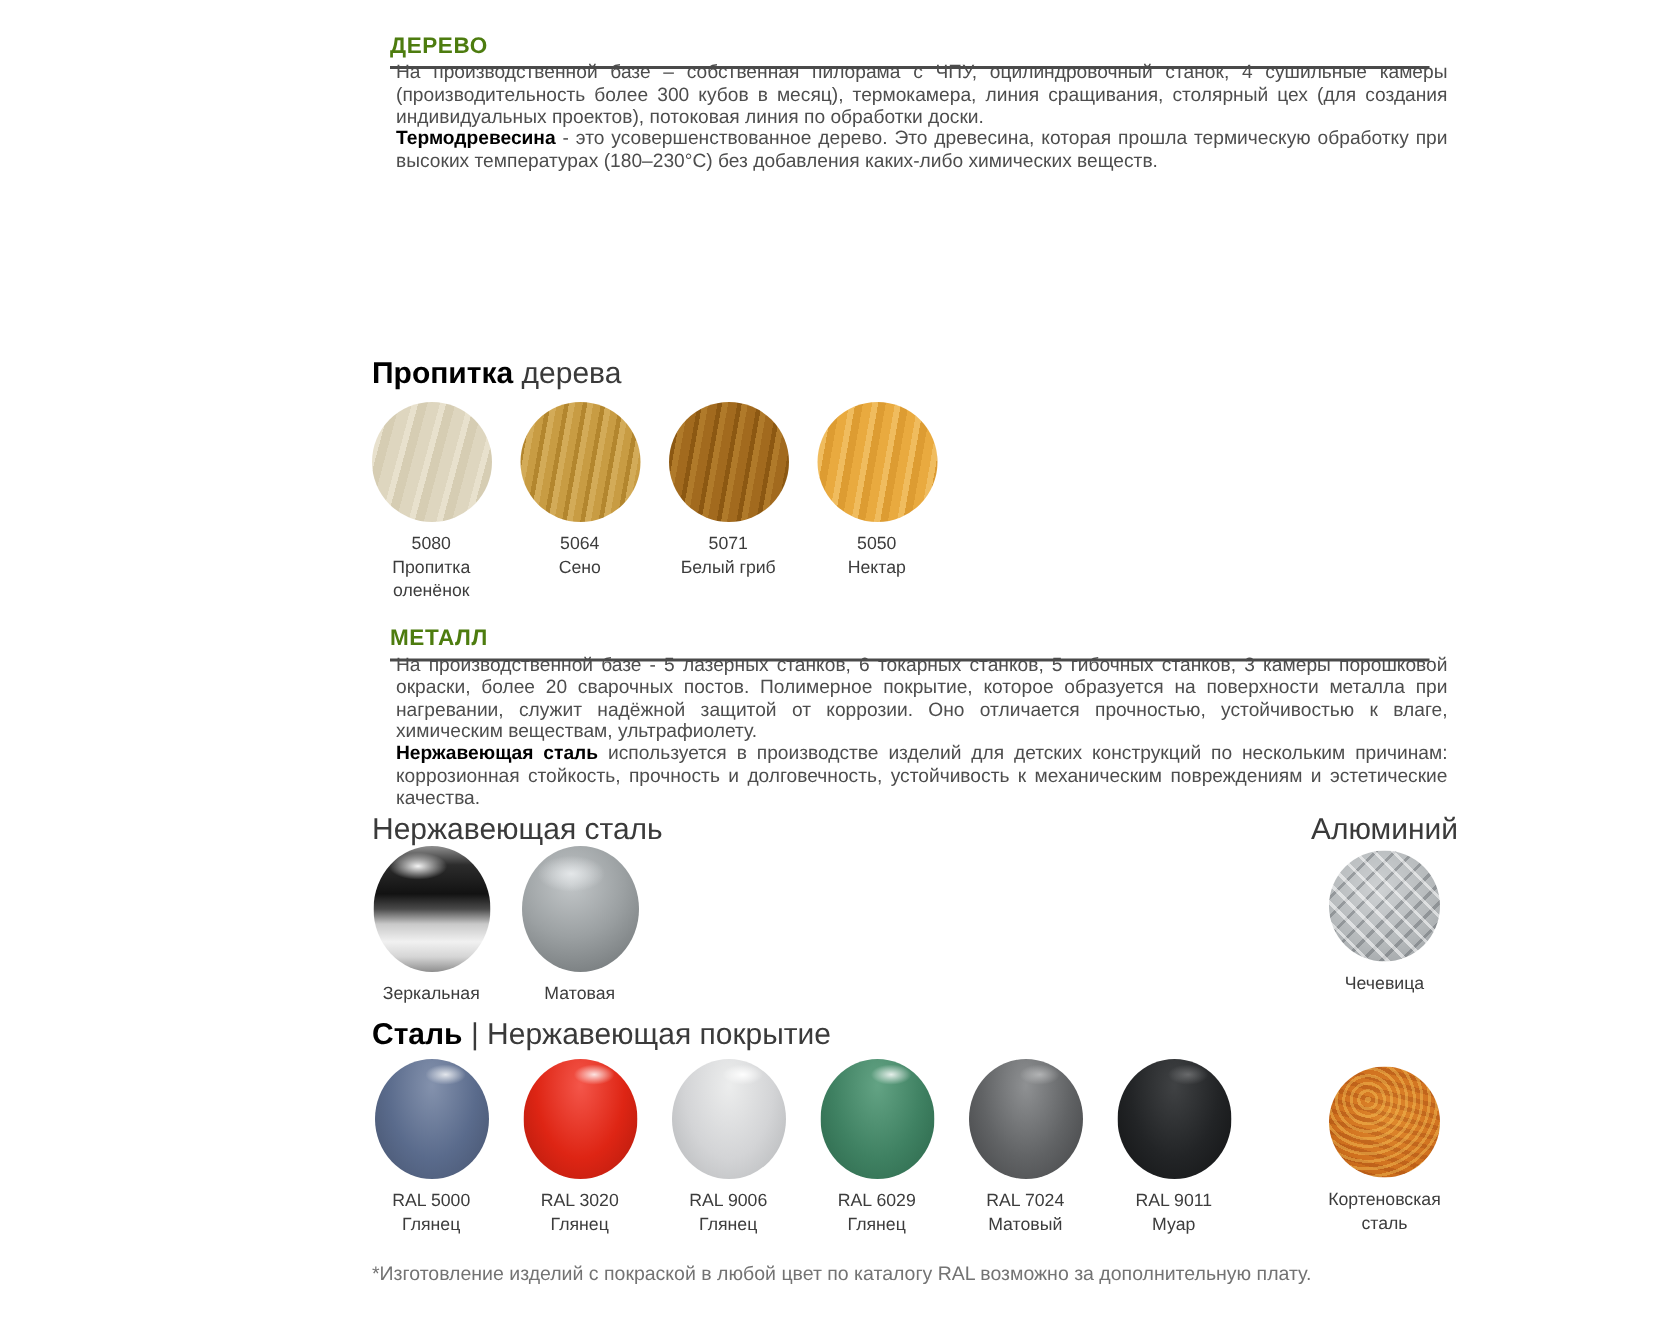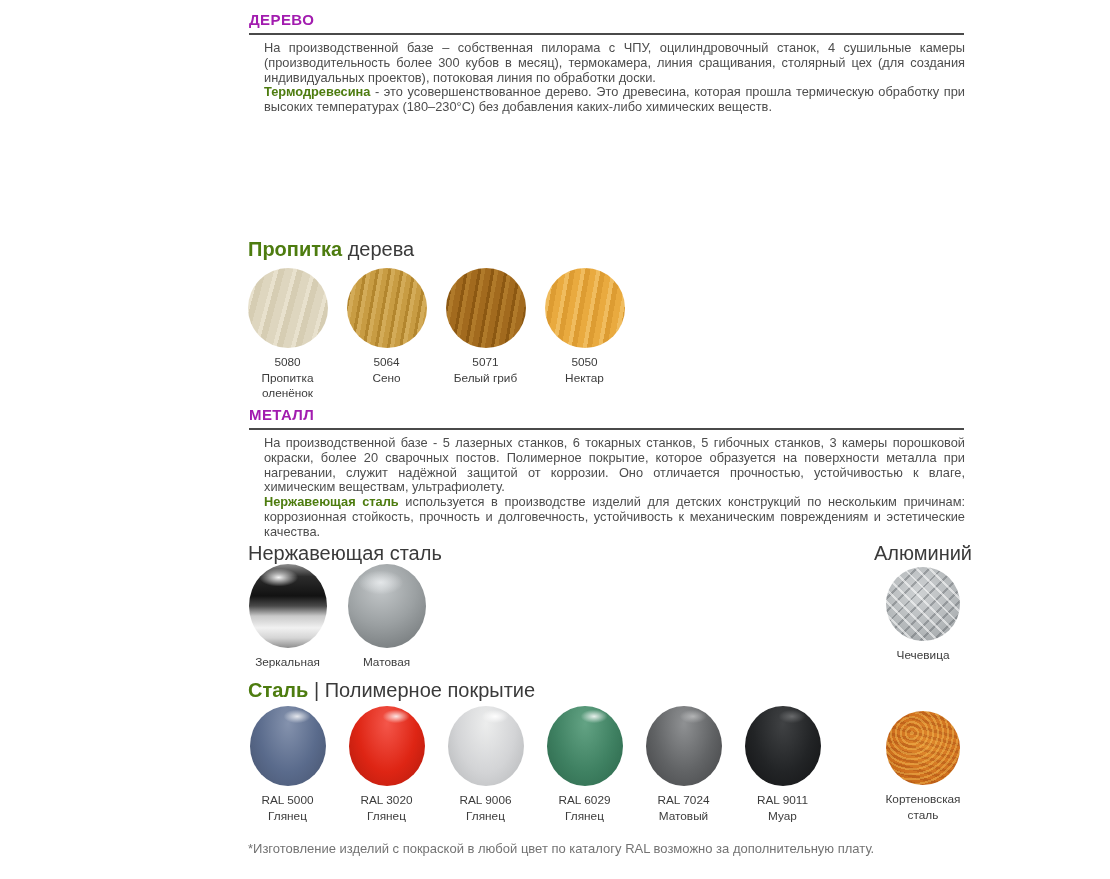--- a/index.html
+++ b/index.html
@@ -4,32 +4,32 @@
 <style>
   html,body{margin:0;padding:0;}
   body{
     width:1110px;height:879px;position:relative;background:#ffffff;
     font-family:"Liberation Sans",sans-serif;overflow:hidden;
   }
   .content{position:absolute;left:248px;top:0;width:717px;height:879px;}
 
   
   .sec-title{
-    position:absolute;left:0;right:0;margin:1px;
-    font-size:15px;font-weight:bold;color:#a21caf;letter-spacing:.4px;
+    position:absolute;left:0;right:0;margin:12px;
+    font-size:15px;font-weight:bold;color:#4d7c0f;letter-spacing:.4px;
     padding-bottom:5px;border-bottom:2.5px solid #4a4a4a;
   }
   #wood-title{top:10px;}
   #metal-title{top:405px;}
 
   
   .bodytext{position:absolute;left:16px;right:0;font-size:12.8px;line-height:14.8px;
     color:#4d4d4d;text-align:justify;}
   .bodytext p{margin:0;}
-  .b{font-weight:bold;color:#4d7c0f;}
+  .b{font-weight:bold;color:#000000;}
   #wood-text{top:41px;}
   #metal-text{top:436px;}
 
   
   .subhead{position:absolute;font-size:20px;color:#3a3a3a;}
   .subhead .b{font-weight:bold;}
   #imp-title{top:238px;left:0;}
   #ss-title{top:542px;left:0;}
   #alum-title{top:542px;left:615px;width:120px;text-align:center;}
   #powder-title{top:679px;left:0;}
@@ -158,21 +158,21 @@
       <div class="label">Матовая</div>
     </div>
   </div>
 
   <div class="right-swatch" id="alum-swatch">
     <div class="circ-sm c-alum"></div>
     <div class="label">Чечевица</div>
   </div>
 
   <div class="subhead" id="powder-title">
-    <span class="b">Сталь</span><span> | Полимерное покрытие</span>
+    <span class="b">Сталь</span><span> | Нержавеющая покрытие</span>
   </div>
 
   <div class="row" id="ral-row">
     <div class="cell">
       <div class="sphere s-5000"></div>
       <div class="label"><span class="code">RAL 5000</span><span>Глянец</span></div>
     </div>
     <div class="cell">
       <div class="sphere s-3020"></div>
       <div class="label"><span class="code">RAL 3020</span><span>Глянец</span></div>

